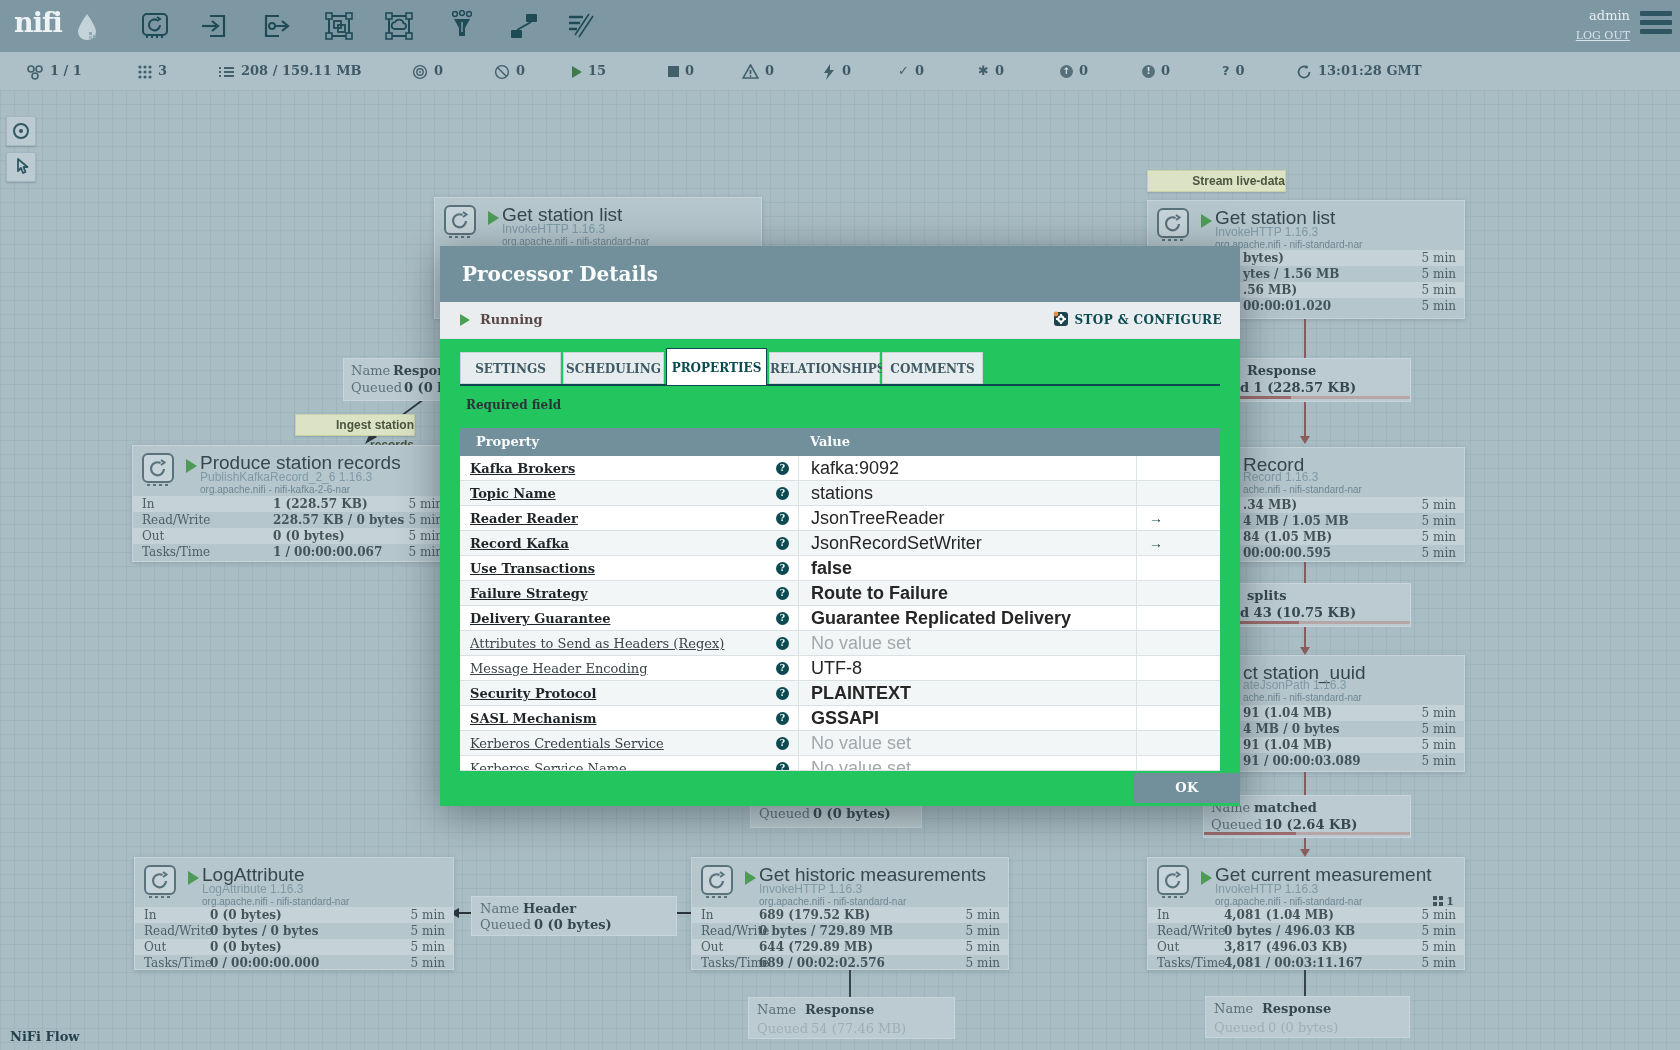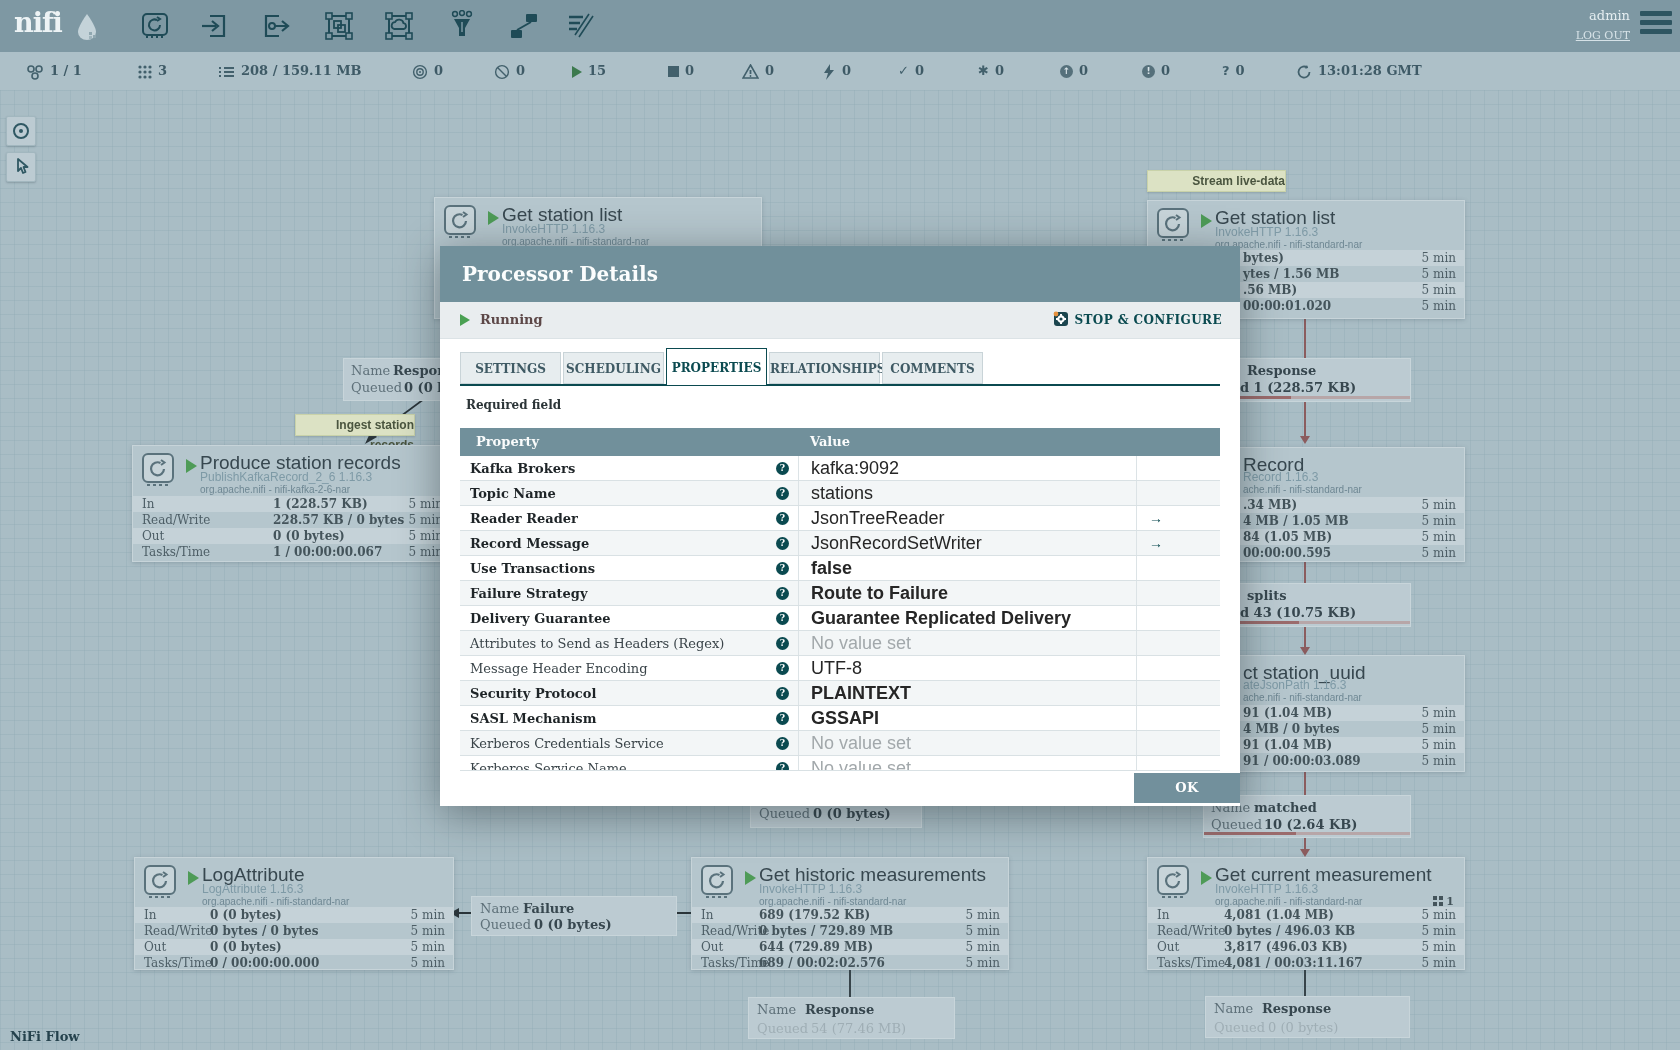--- a/index.html
+++ b/index.html
@@ -85,21 +85,21 @@
   
   .vline-red{position:absolute;width:2px;background:#8B5C5E;}
   .vline-blk{position:absolute;width:2px;background:#37444A;}
   .hline-blk{position:absolute;height:2px;background:#2A3439;}
   .arr-down{position:absolute;width:0;height:0;border-left:5px solid transparent;
     border-right:5px solid transparent;border-top:8px solid #8B5C5E;}
   .arr-left{position:absolute;width:0;height:0;border-top:5px solid transparent;
     border-bottom:5px solid transparent;border-right:9px solid #2A3439;}
 
   
-  #modal{left:440px;top:246px;width:800px;height:560px;background:#ffffff;
+  #modal{left:440px;top:246px;width:800px;height:560px;background:#22c55e;
     box-shadow:0 8px 40px rgba(25,35,40,.45);z-index:10;}
   #modal-header{left:0;top:0;width:800px;height:56px;background:#71909B;}
   #modal-title{left:22px;top:0;height:56px;line-height:56px;color:#FBFDFD;
     font-family:"DejaVu Serif",serif;font-size:20px;font-weight:bold;}
   #modal-status{left:0;top:56px;width:800px;height:36px;background:#E9EDEF;
     border-bottom:1px solid #DCE3E6;}
   #status-play{left:20px;top:12px;width:0;height:0;border-left:10px solid #4AA153;
     border-top:6px solid transparent;border-bottom:6px solid transparent;}
   #status-text{left:40px;top:0;height:36px;line-height:36px;font-family:"DejaVu Serif",serif;
     font-size:13px;font-weight:bold;color:#5C4747;}
@@ -122,21 +122,21 @@
   #thead{display:flex;height:28px;line-height:28px;background:#71909B;color:#FAFCFC;
     font-family:"DejaVu Serif",serif;font-size:13px;font-weight:bold;}
   .th-prop{width:338px;padding-left:16px;box-sizing:border-box;}
   .th-val{width:338px;padding-left:12px;box-sizing:border-box;}
   .th-goto{flex:1;}
   #tbody{height:314px;overflow:hidden;border-bottom:1px solid #D9E1E4;}
   .trow{display:flex;height:25px;line-height:25px;border-bottom:1px solid #D9E1E4;
     box-sizing:border-box;background:#FFFFFF;}
   .trow:nth-child(even){background:#F3F6F7;}
   .tc-prop{position:relative;width:338px;box-sizing:border-box;padding-left:10px;
-    font-family:"DejaVu Serif",serif;font-size:13px;color:#3A4449;white-space:nowrap;overflow:hidden;}
+    font-family:"DejaVu Serif",serif;font-size:13px;color:#3A4449;white-space:nowrap;overflow:hidden;text-decoration:underline;}
   .req .tc-prop{font-weight:bold;color:#1E2427;}
   .help{position:absolute;right:9px;top:6px;width:13px;height:13px;border-radius:50%;
     background:#0B4A50;color:#FFFFFF;font-size:9px;line-height:13px;text-align:center;
     font-family:"DejaVu Serif",serif;font-weight:bold;cursor:pointer;}
   .tc-val{width:338px;box-sizing:border-box;padding-left:12px;border-left:1px solid #DCE3E6;
     font-size:18px;color:#262626;white-space:nowrap;overflow:hidden;}
   .tc-val.vbold{font-weight:bold;}
   .tc-val.unset{color:#A2A8AB;}
   .tc-goto{flex:1;border-left:1px solid #DCE3E6;padding-left:12px;color:#0B4A50;
     font-weight:bold;font-size:14px;}
@@ -636,21 +636,21 @@
             <span class="plab">Tasks/Time</span>
             <span class="pval">0 / 00:00:00.000</span>
             <span class="pwin">5 min</span>
           </div>
       </div>
     </div>
 
     <div class="clabel" style="left:471px;top:806px;width:204px;height:38px">
       <div class="l1">
           <span class="lkey" style="left:8px">Name</span>
-          <span class="lval" style="left:51px">Failure</span>
+          <span class="lval" style="left:51px">Header</span>
         </div>
       <div class="l2" style="top:19px">
           <span class="lkey" style="left:8px">Queued</span>
           <span class="lval" style="left:62px">0 (0 bytes)</span>
         </div>
     </div>
 
     <div class="clabel" style="left:750px;top:712px;width:170px;height:24px">
       <div class="l1" style="top:2px">
           <span class="lkey" style="left:8px">Queued</span>
@@ -733,21 +733,21 @@
           <div class="tc-prop"><span>Topic Name</span><span class="help">?</span></div>
           <div class="tc-val">stations</div>
             <div class="tc-goto"></div>
         </div>
         <div class="trow req">
           <div class="tc-prop"><span>Reader Reader</span><span class="help">?</span></div>
           <div class="tc-val">JsonTreeReader</div>
           <div class="tc-goto"><span>→</span></div>
         </div>
         <div class="trow req">
-          <div class="tc-prop"><span>Record Message</span><span class="help">?</span></div>
+          <div class="tc-prop"><span>Record Kafka</span><span class="help">?</span></div>
           <div class="tc-val">JsonRecordSetWriter</div>
           <div class="tc-goto"><span>→</span></div>
         </div>
         <div class="trow req">
           <div class="tc-prop"><span>Use Transactions</span><span class="help">?</span></div>
           <div class="tc-val vbold">false</div>
             <div class="tc-goto"></div>
         </div>
         <div class="trow req">
           <div class="tc-prop"><span>Failure Strategy</span><span class="help">?</span></div>

